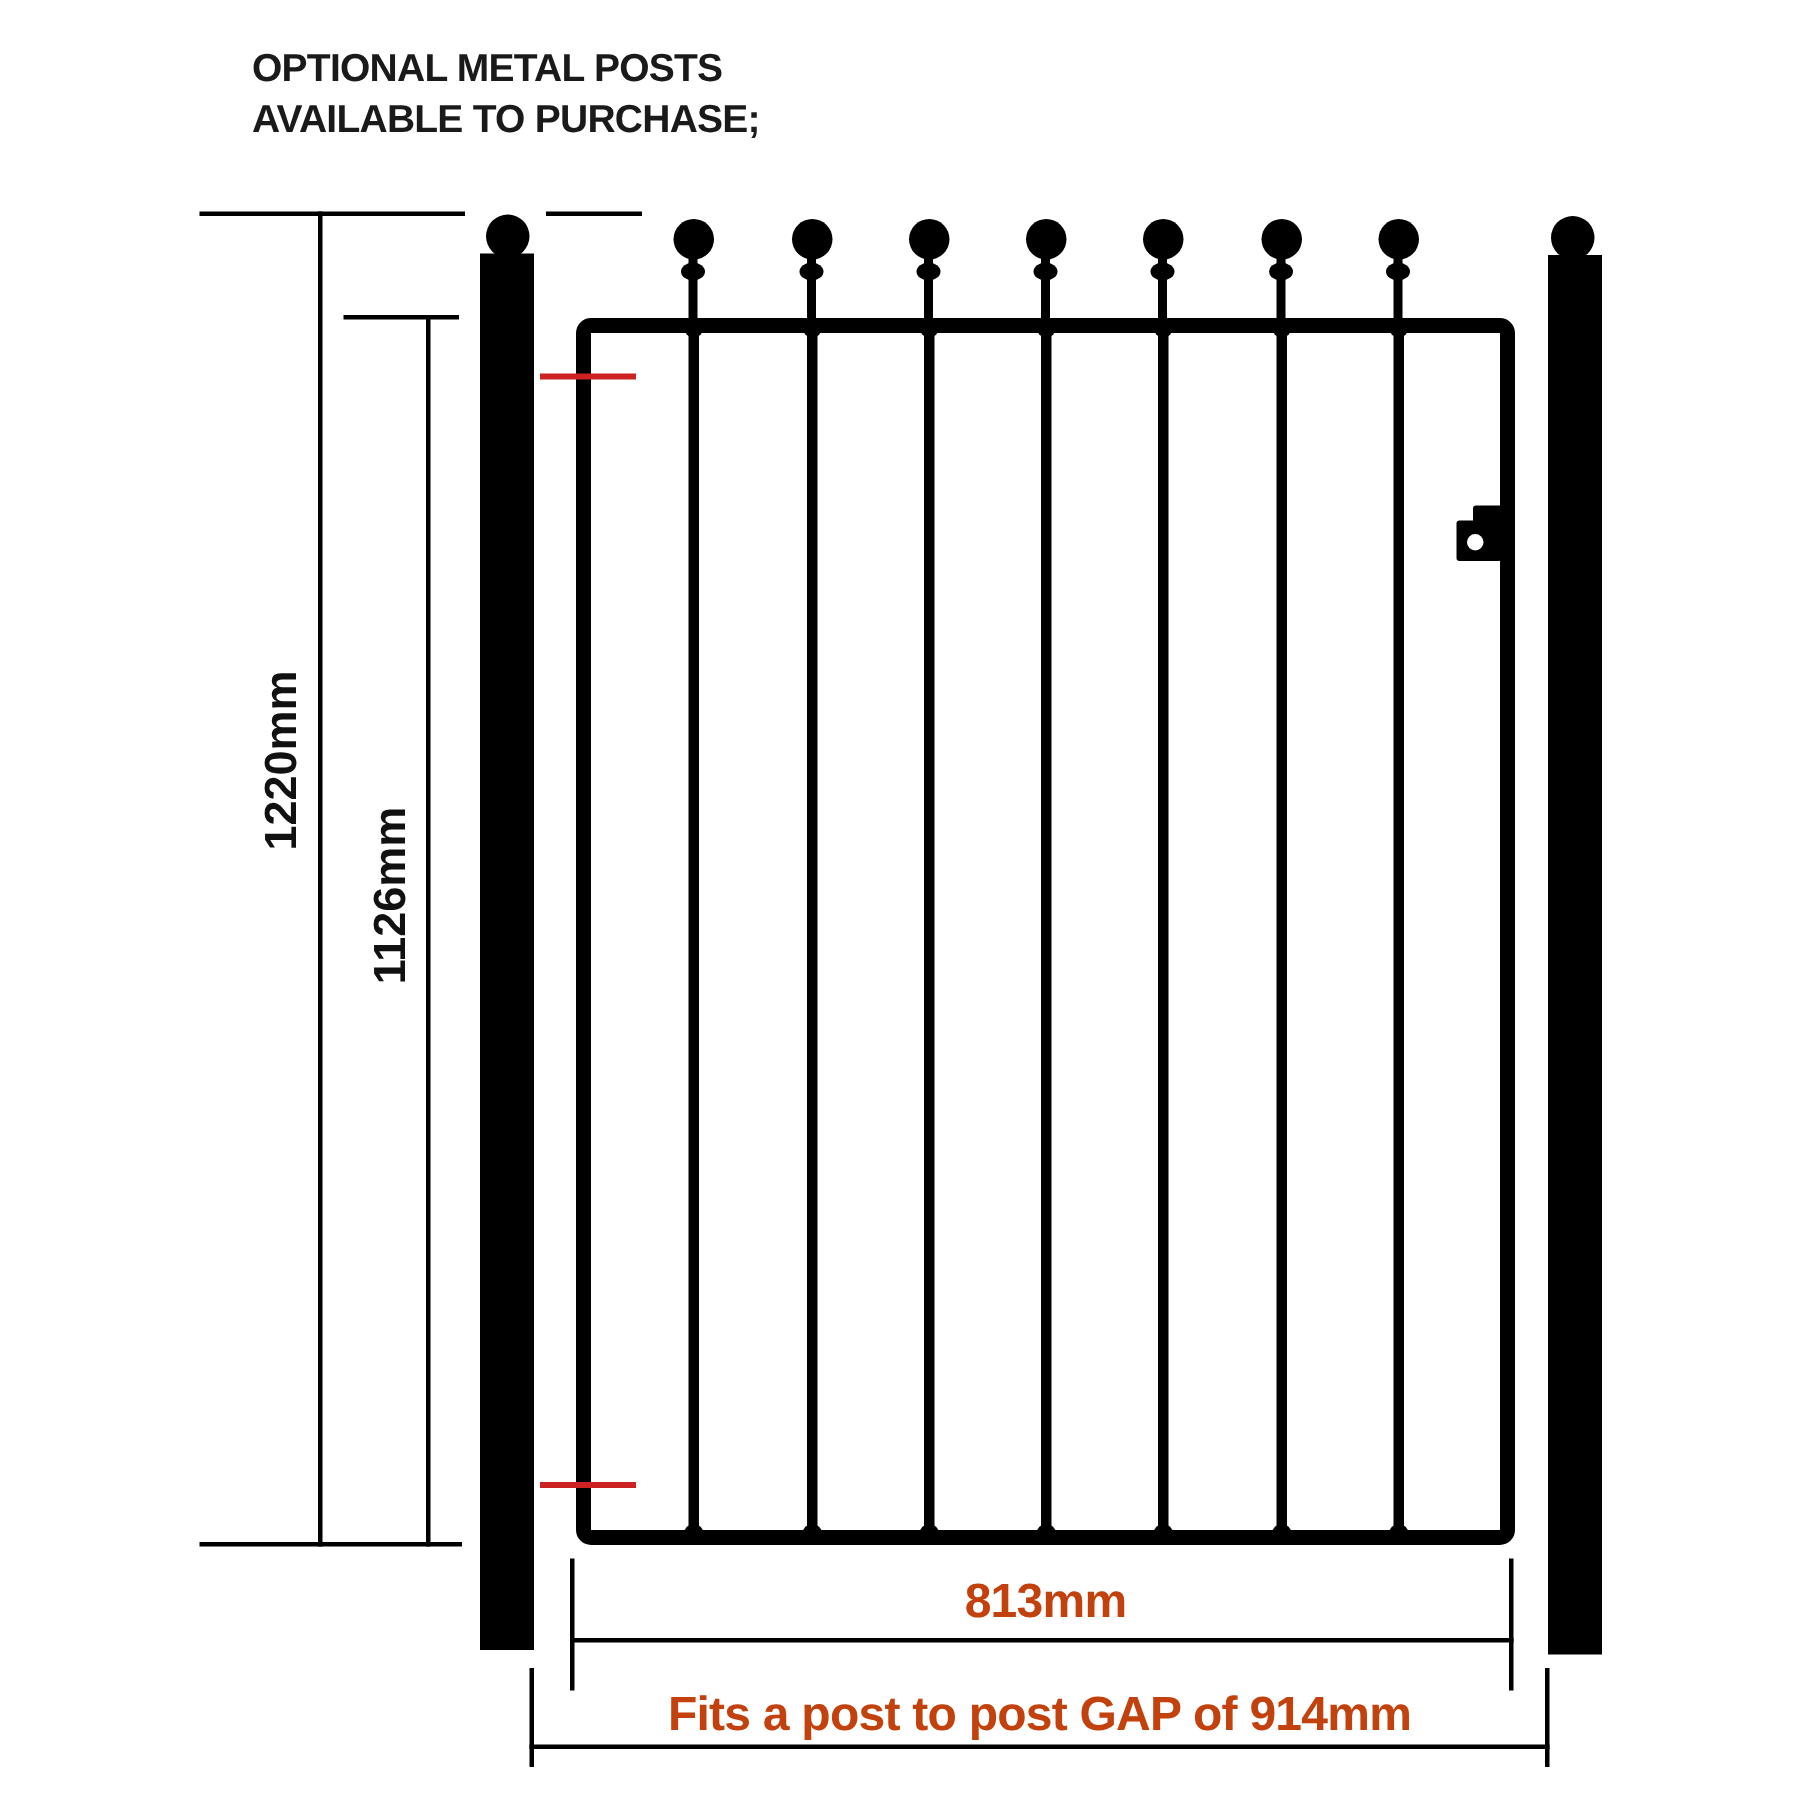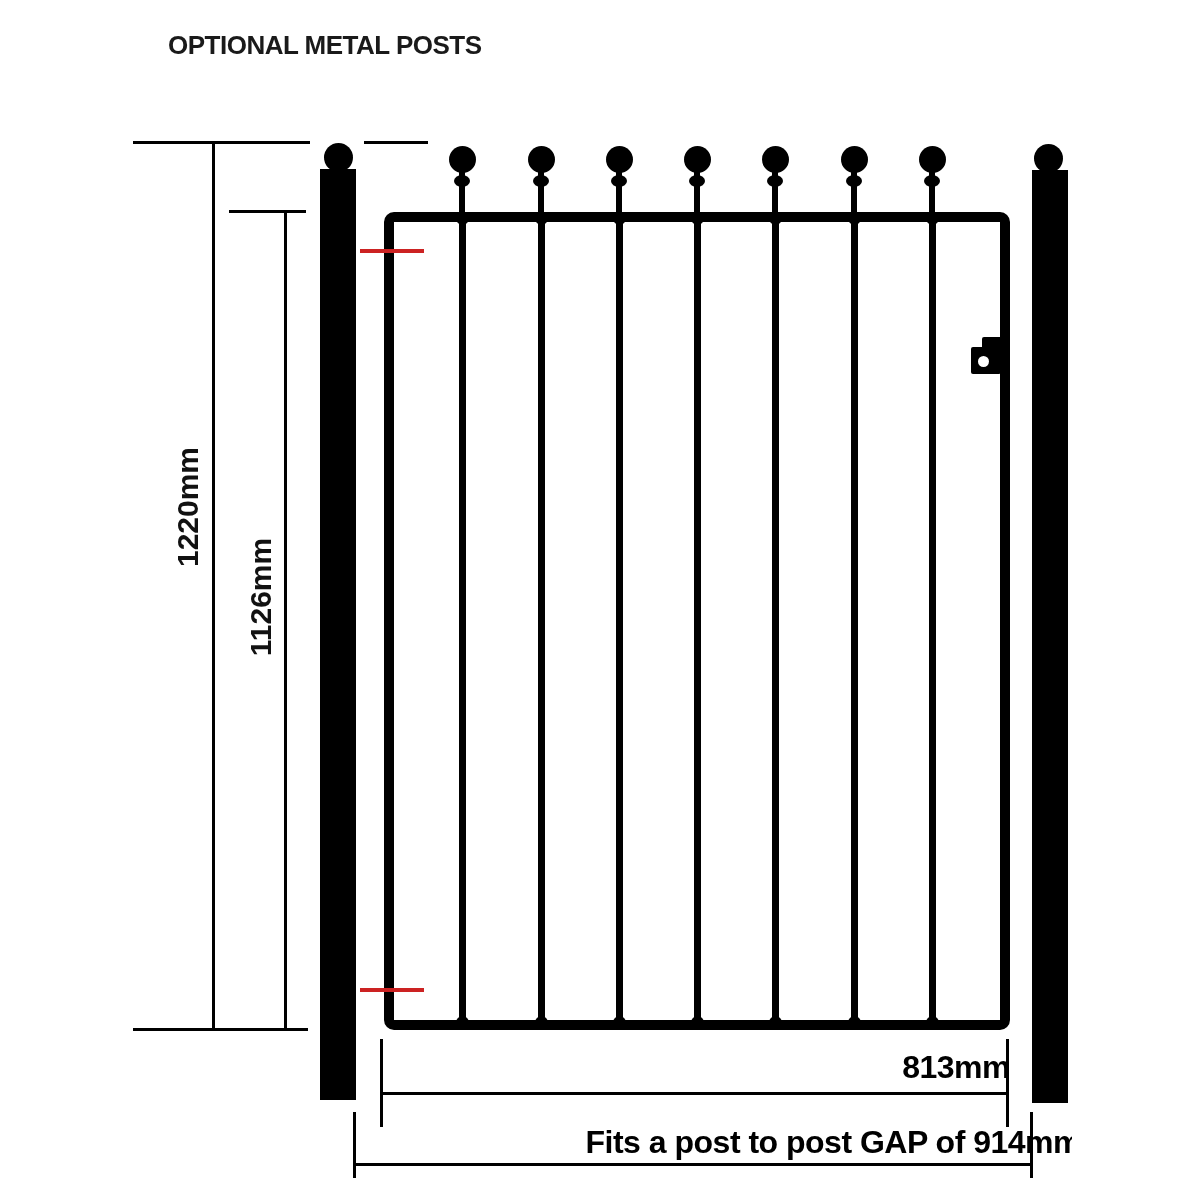--- a/index.html
+++ b/index.html
@@ -19,21 +19,21 @@
     left: 168px; top: 28px;
     font-size: 26px; font-weight: bold; line-height: 34px;
     letter-spacing: -0.5px; color: #1a1a1a; white-space: nowrap;
   }
   .vlabel {
     transform: translate(-50%,-50%) rotate(-90deg);
     font-size: 30px; font-weight: bold; white-space: nowrap; color: #111;
   }
   .dim-label-h {
     font-size: 32px; font-weight: bold; letter-spacing: -0.5px;
-    text-align: right; color: #000000; white-space: nowrap;
+    text-align: center; color: #c2410c; white-space: nowrap;
   }
 
   
   .hline { background: #000; height: 3px; }
   .vline { background: #000; width: 3px; }
 
   
   .post { background: #000; }
   .ball { background: #000; border-radius: 50%; }
 
@@ -59,20 +59,21 @@
 
   .dot { background:#000; border-radius:50%; width:4px; height:4px; }
 </style>
 </head>
 <body>
 
 <div id="canvas">
 
   <div class="abs note">
     <div>OPTIONAL METAL POSTS</div>
+    <div>AVAILABLE TO PURCHASE;</div>
   </div>
 
   <div class="abs hline" style="left:133px; top:141px; width:177px;"></div>
   <div class="abs hline" style="left:364px; top:141px; width:64px;"></div>
   <div class="abs vline" style="left:212px; top:141px; height:890px;"></div>
   <div class="abs hline" style="left:229px; top:210px; width:77px;"></div>
   <div class="abs vline" style="left:284px; top:210px; height:821px;"></div>
   <div class="abs hline" style="left:133px; top:1028px; width:175px;"></div>
 
   <div class="abs vlabel" style="left:188px; top:507px;">1220mm</div>
@@ -94,21 +95,21 @@
   <div class="abs" id="latch-hole"></div>
 
   <div class="abs vline" style="left:380px; top:1039px; height:88px;"></div>
   <div class="abs vline" style="left:1006px; top:1039px; height:88px;"></div>
   <div class="abs hline" style="left:380px; top:1092px; width:629px;"></div>
   <div class="abs dim-label-h" style="left:384px; top:1049px; width:626px;">813mm</div>
 
   <div class="abs vline" style="left:353px; top:1112px; height:66px;"></div>
   <div class="abs vline" style="left:1030px; top:1112px; height:66px;"></div>
   <div class="abs hline" style="left:353px; top:1163px; width:680px;"></div>
-  <div class="abs dim-label-h" style="left:353px; top:1124px; width:680px;margin-left:48px;">Fits a post to post GAP of 914mm</div>
+  <div class="abs dim-label-h" style="left:353px; top:1124px; width:680px;">Fits a post to post GAP of 914mm</div>
 
   <div class="abs dot" style="left:1137px; top:1150px;"></div>
 
 <div id="bars-layer">
       <div class="abs finial-stem" style="left: 459px;"></div>
       <div class="abs finial-collar" style="left: 454px;"></div>
       <div class="abs finial-ball" style="left: 449px;"></div>
       <div class="abs bar" style="left: 459px;"></div>
       <div class="abs joint" style="left: 456px; top: 212px; width: 13px; height: 13px;"></div>
       <div class="abs joint" style="left: 456px; top: 1016px; width: 13px; height: 13px;"></div>

